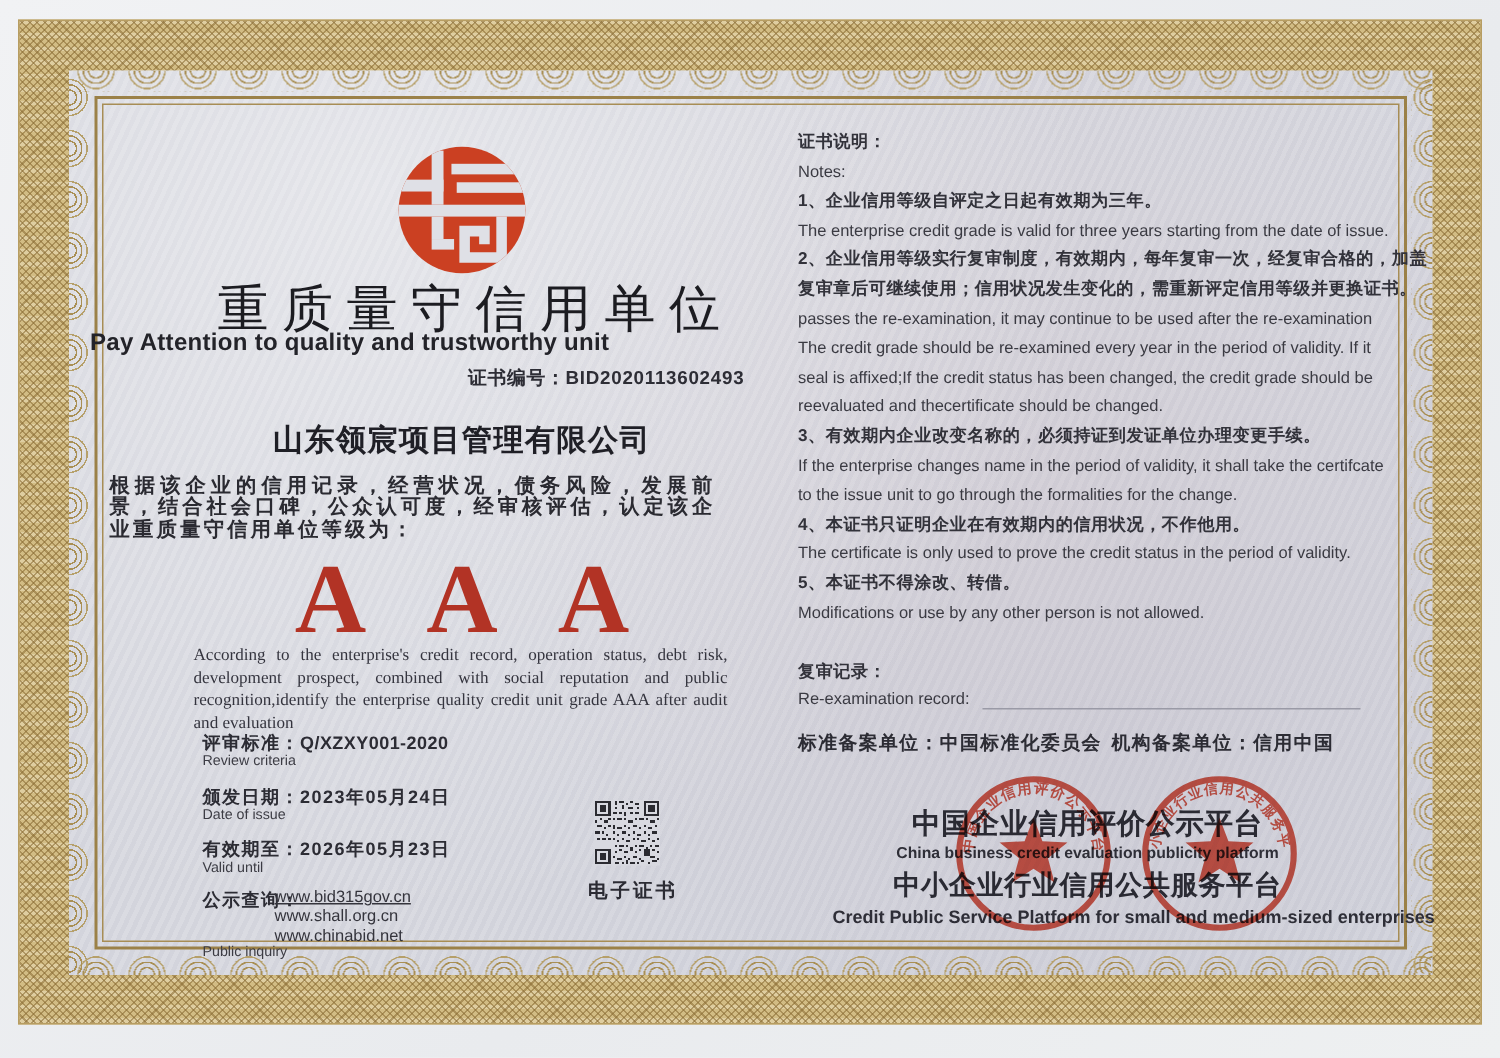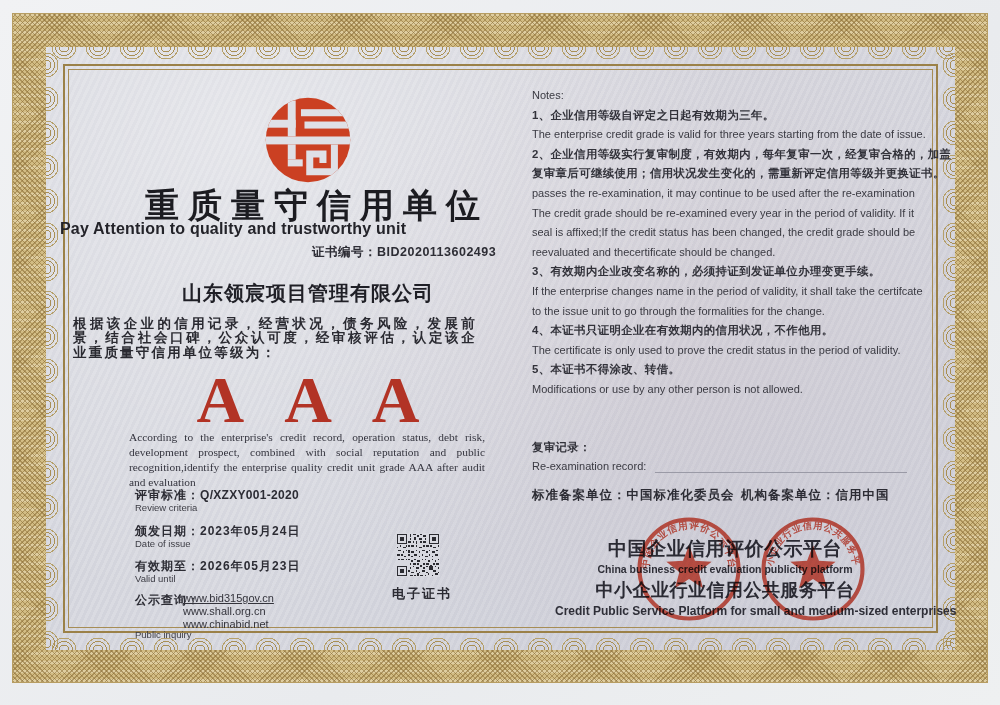--- a/index.html
+++ b/index.html
@@ -26,21 +26,21 @@
   .sc-h{left:47px;right:46px;height:14px;background-repeat:repeat-x;background-size:34px 14px;}
   .sc-v{top:48px;bottom:56px;width:14px;background-repeat:repeat-y;background-size:14px 34px;}
   .sc-top{top:47px;background-image:radial-gradient(circle at 17px 0px, transparent 0 4.5px,#a98f54 4.5px 5.5px, transparent 5.5px 8px,#a98f54 8px 9px, transparent 9px 11.5px,#b6a06a 11.5px 12.5px, transparent 12.5px);}
   .sc-bot{bottom:55px;background-image:radial-gradient(circle at 17px 14px, transparent 0 4.5px,#a98f54 4.5px 5.5px, transparent 5.5px 8px,#a98f54 8px 9px, transparent 9px 11.5px,#b6a06a 11.5px 12.5px, transparent 12.5px);}
   .sc-left{left:46px;background-image:radial-gradient(circle at 0px 17px, transparent 0 4.5px,#a98f54 4.5px 5.5px, transparent 5.5px 8px,#a98f54 8px 9px, transparent 9px 11.5px,#b6a06a 11.5px 12.5px, transparent 12.5px);}
   .sc-right{right:45px;background-image:radial-gradient(circle at 14px 17px, transparent 0 4.5px,#a98f54 4.5px 5.5px, transparent 5.5px 8px,#a98f54 8px 9px, transparent 9px 11.5px,#b6a06a 11.5px 12.5px, transparent 12.5px);}
   
   .frame-outer{position:absolute;left:63px;top:64px;right:62px;bottom:72px;border:2px solid #9b8148;}
   .frame-inner{position:absolute;left:68px;top:69px;right:67px;bottom:77px;border:1px solid #a78d55;}
   
-  .c-title{font-size:34px;font-weight:700;color:#1c1c21;letter-spacing:9px;text-align:center;white-space:nowrap;}
+  .c-title{font-size:34px;font-weight:400;color:#1c1c21;letter-spacing:9px;text-align:center;white-space:nowrap;}
   .c-sub{font-size:16px;font-weight:700;color:#232329;text-align:left;white-space:nowrap;letter-spacing:.2px;}
   .c-certno{font-size:12.5px;font-weight:700;color:#2d2d35;letter-spacing:.5px;white-space:nowrap;}
   .c-company{font-size:20px;font-weight:600;color:#1f1f26;letter-spacing:1px;text-align:center;white-space:nowrap;}
   .c-stmt{font-size:13.5px;line-height:14.3px;font-weight:700;color:#2a2a31;letter-spacing:2.2px;text-align:justify;}
   .c-aaa{font-family:"Liberation Serif", serif;font-size:66px;font-weight:700;color:#b23325;letter-spacing:40px;white-space:nowrap;}
   .c-en{font-family:"Liberation Serif", serif;font-size:11.4px;line-height:15px;color:#34343e;text-align:justify;font-weight:500;}
   .f-zh{font-size:12px;font-weight:700;color:#2c2c34;letter-spacing:1px;white-space:nowrap;}
   .f-en{font-size:9.5px;color:#3c3c44;white-space:nowrap;}
   .f-url{font-size:11px;color:#34343c;white-space:nowrap;line-height:13px;}
   .n-zh{font-size:11.4px;font-weight:600;color:#32323a;letter-spacing:.4px;}
@@ -127,20 +127,21 @@
       <rect x="-0.5" y="-0.5" width="30" height="30" fill="#d8d9e0"></rect>
       <g fill="#2b2b31">
         <path fill-rule="evenodd" d="M0 0h7v7H0zM1 1h5v5H1zM2 2h3v3H2zM22 0h7v7h-7zM23 1h5v5h-5zM24 2h3v3h-3zM0 22h7v7H0zM1 23h5v5H1zM2 24h3v3H2z"></path>
         <path d="M9 0h1v2H9zM11 0h2v1h-2zM14 1h1v1h-1zM16 0h1v1h-1zM18 1h2v1h-2zM9 3h1v1H9zM12 2h1v2h-1zM15 3h2v1h-2zM19 3h1v1h-1zM8 5h2v1H8zM11 5h1v1h-1zM13 5h1v2h-1zM16 5h1v1h-1zM18 5h2v1h-2zM8 8h1v1H8zM10 8h2v1h-2zM13 8h1v1h-1zM15 9h2v1h-2zM18 8h1v1h-1zM20 8h2v1h-2zM23 8h1v1h-1zM25 9h2v1h-2zM28 8h1v1h-1zM0 9h1v1H0zM2 8h1v1H2zM4 9h2v1H4zM6 8h1v1H6zM1 11h2v1H1zM4 12h1v1H4zM6 11h1v1H6zM8 11h1v2H8zM10 12h2v1h-2zM13 11h1v1h-1zM15 12h1v1h-1zM17 11h2v1h-2zM20 12h1v1h-1zM22 11h1v1h-1zM24 12h2v1h-2zM27 11h1v1h-1zM0 14h2v1H0zM3 14h1v1H3zM5 15h1v1H5zM8 14h1v1H8zM10 15h1v1h-1zM12 14h2v1h-2zM15 15h1v1h-1zM17 14h1v1h-1zM19 15h2v1h-2zM22 14h1v1h-1zM24 15h1v1h-1zM26 14h2v1h-2zM1 17h1v1H1zM3 17h2v1H3zM6 17h1v1H6zM8 17h1v1H8zM10 18h1v1h-1zM12 17h1v1h-1zM14 18h2v1h-2zM17 17h1v1h-1zM19 17h1v1h-1zM21 18h2v1h-2zM24 17h1v1h-1zM26 18h1v1h-1zM28 17h1v1h-1zM9 20h1v1H9zM11 20h2v1h-2zM14 20h1v1h-1zM16 21h1v1h-1zM18 20h1v1h-1zM20 20h2v1h-2zM23 21h1v1h-1zM25 20h1v1h-1zM27 20h2v1h-2zM20 22h1v1h-1zM22 22h3v3h-3zM26 22h1v1h-1zM28 23h1v1h-1zM9 23h1v1H9zM11 22h1v1h-1zM13 23h2v1h-2zM16 22h1v1h-1zM18 23h1v1h-1zM8 25h1v1H8zM10 26h2v1h-2zM13 25h1v1h-1zM15 26h1v1h-1zM17 25h2v1h-2zM20 26h1v1h-1zM25 25h2v1h-2zM28 26h1v1h-1zM9 28h2v1H9zM12 28h1v1h-1zM14 27h1v2h-1zM16 28h2v1h-2zM19 28h1v1h-1zM21 27h1v1h-1zM24 28h1v1h-1zM26 27h2v1h-2z"></path>
       </g>
     </svg>
   </div>
   <div class="abs qr-label" style="left:392px;top:585px;">电子证书</div>
 
   <div class="abs" style="left:532px;top:86px;width:412px;">
+    <div class="note-line n-zh">证书说明：</div>
     <div class="note-line n-en">Notes:</div>
     <div class="note-line n-zh">1、企业信用等级自评定之日起有效期为三年。</div>
     <div class="note-line n-en">The enterprise credit grade is valid for three years starting from the date of issue.</div>
     <div class="note-line n-zh">2、企业信用等级实行复审制度，有效期内，每年复审一次，经复审合格的，加盖</div>
     <div class="note-line n-zh">复审章后可继续使用；信用状况发生变化的，需重新评定信用等级并更换证书。</div>
     <div class="note-line n-en">passes the re-examination, it may continue to be used after the re-examination</div>
     <div class="note-line n-en">The credit grade should be re-examined every year in the period of validity. If it</div>
     <div class="note-line n-en">seal is affixed;If the credit status has been changed, the credit grade should be</div>
     <div class="note-line n-en">reevaluated and thecertificate should be changed.</div>
     <div class="note-line n-zh">3、有效期内企业改变名称的，必须持证到发证单位办理变更手续。</div>

